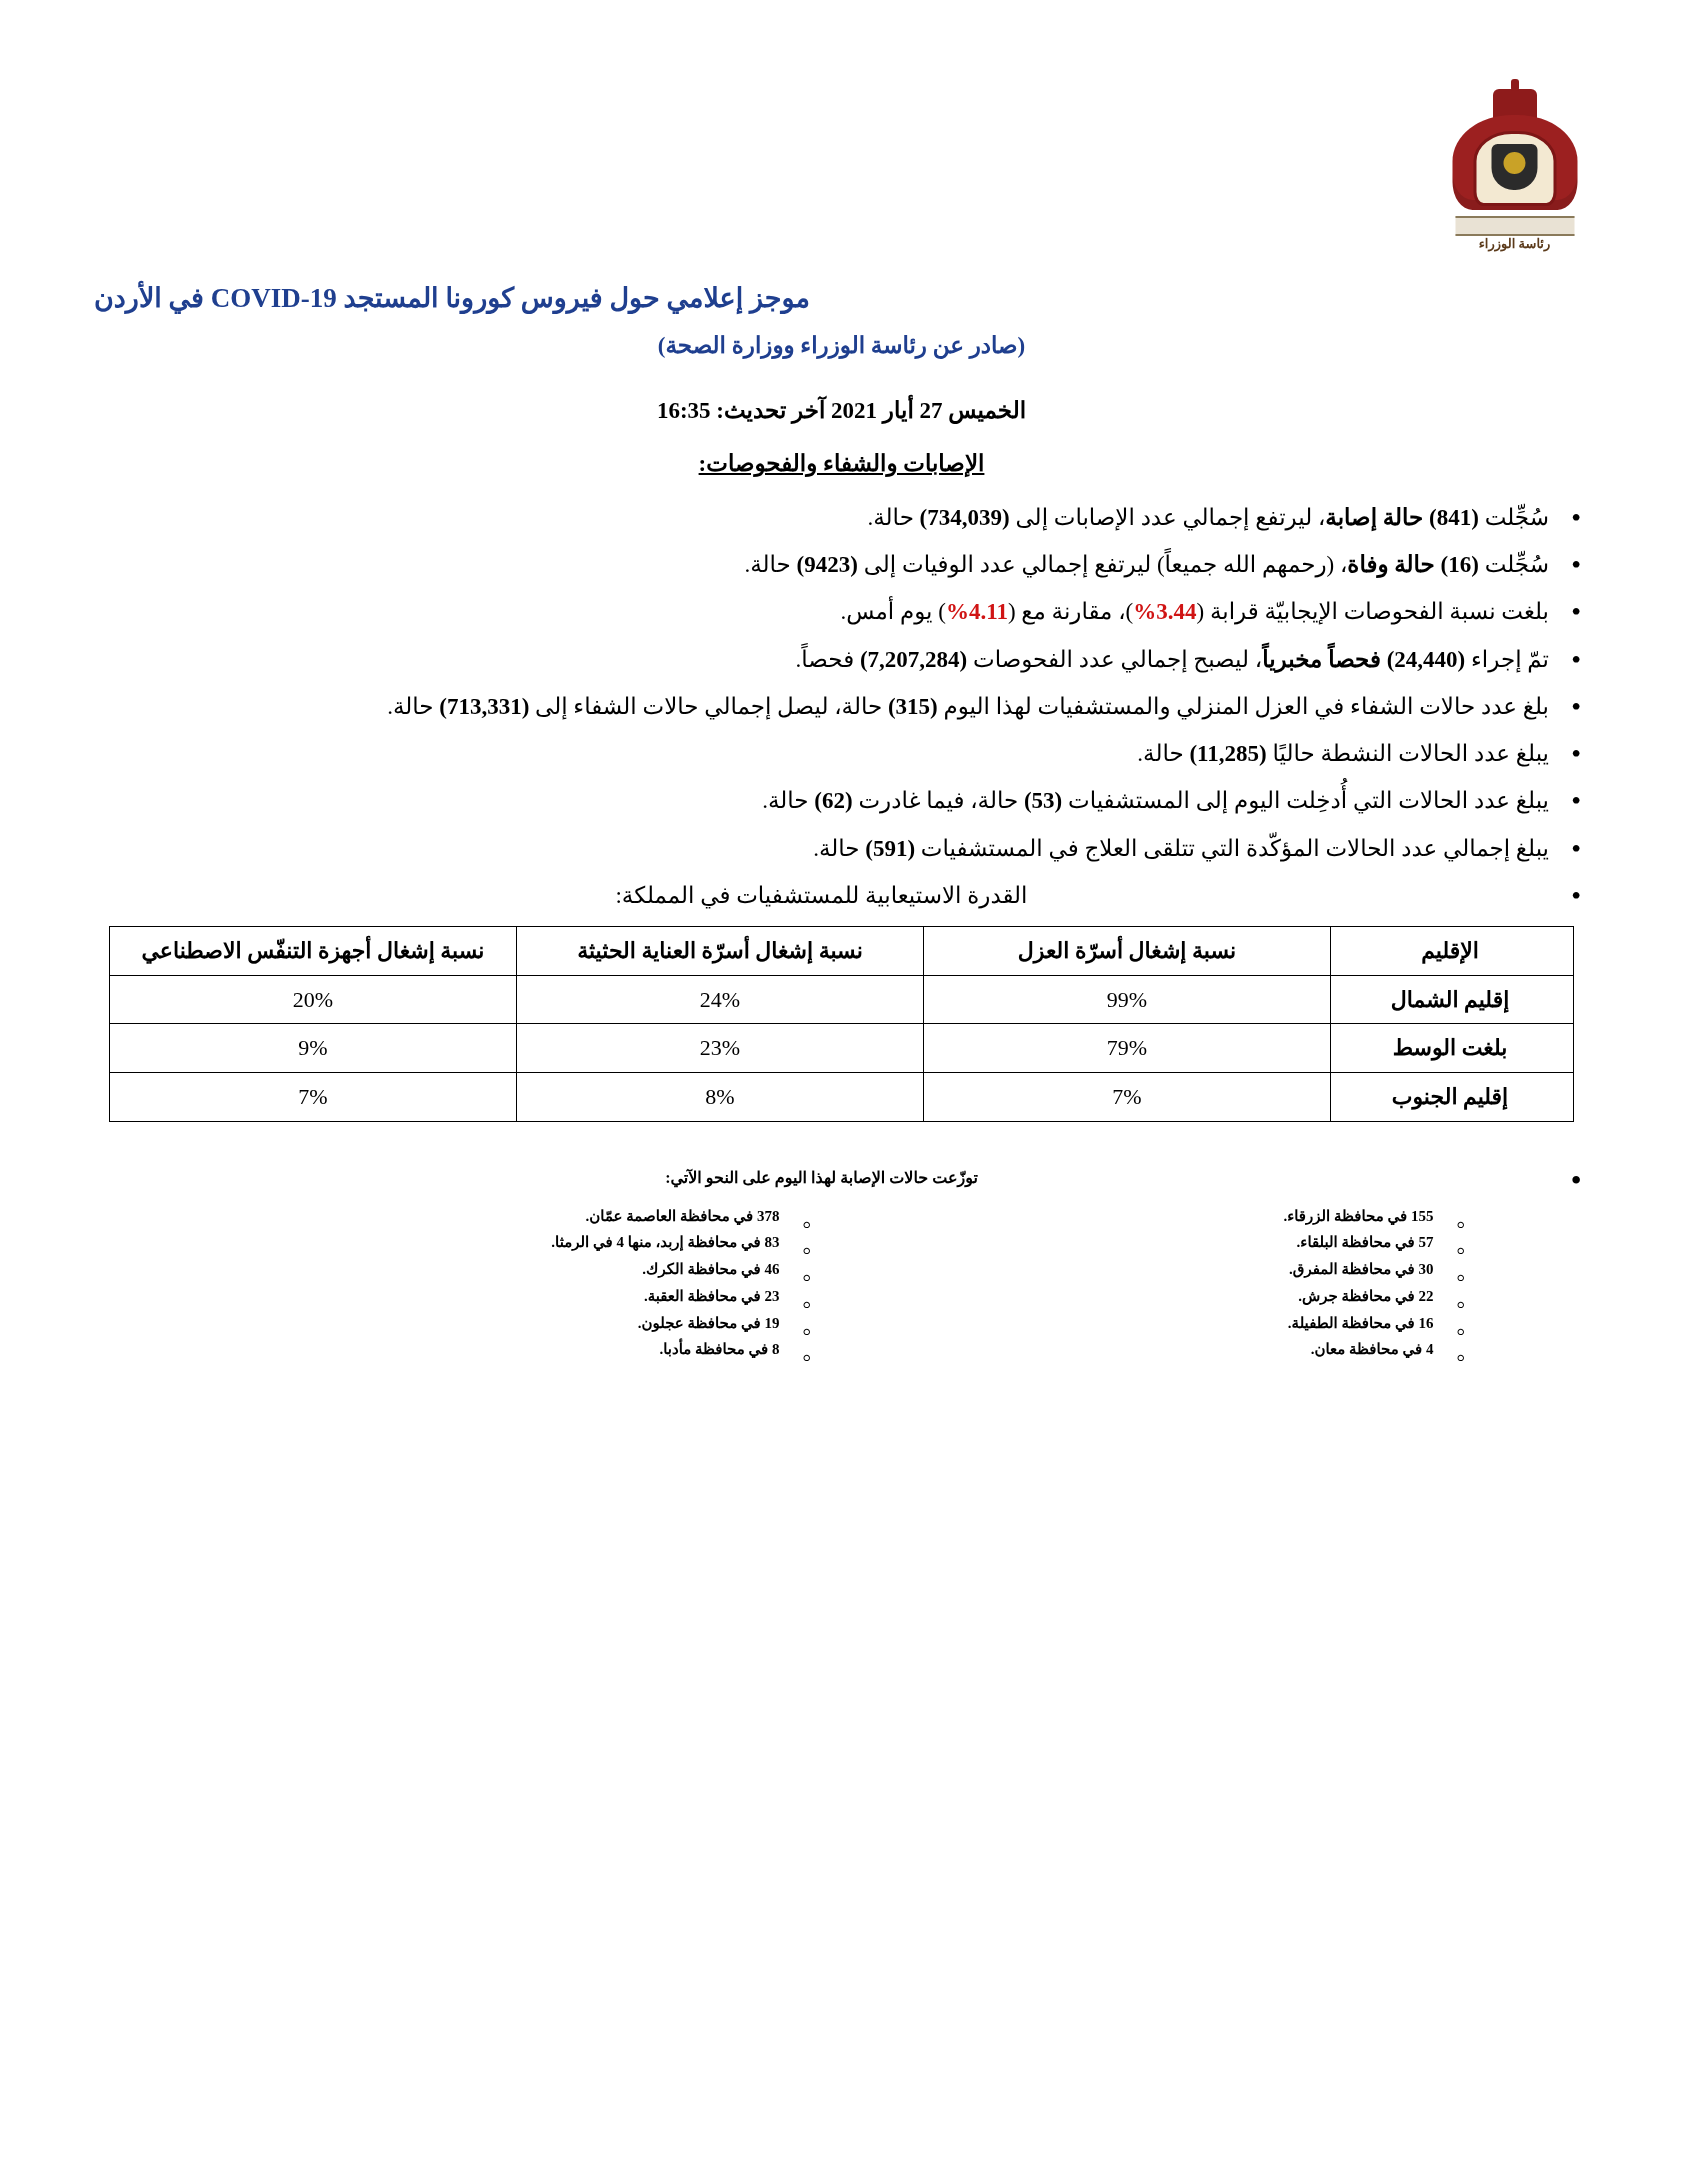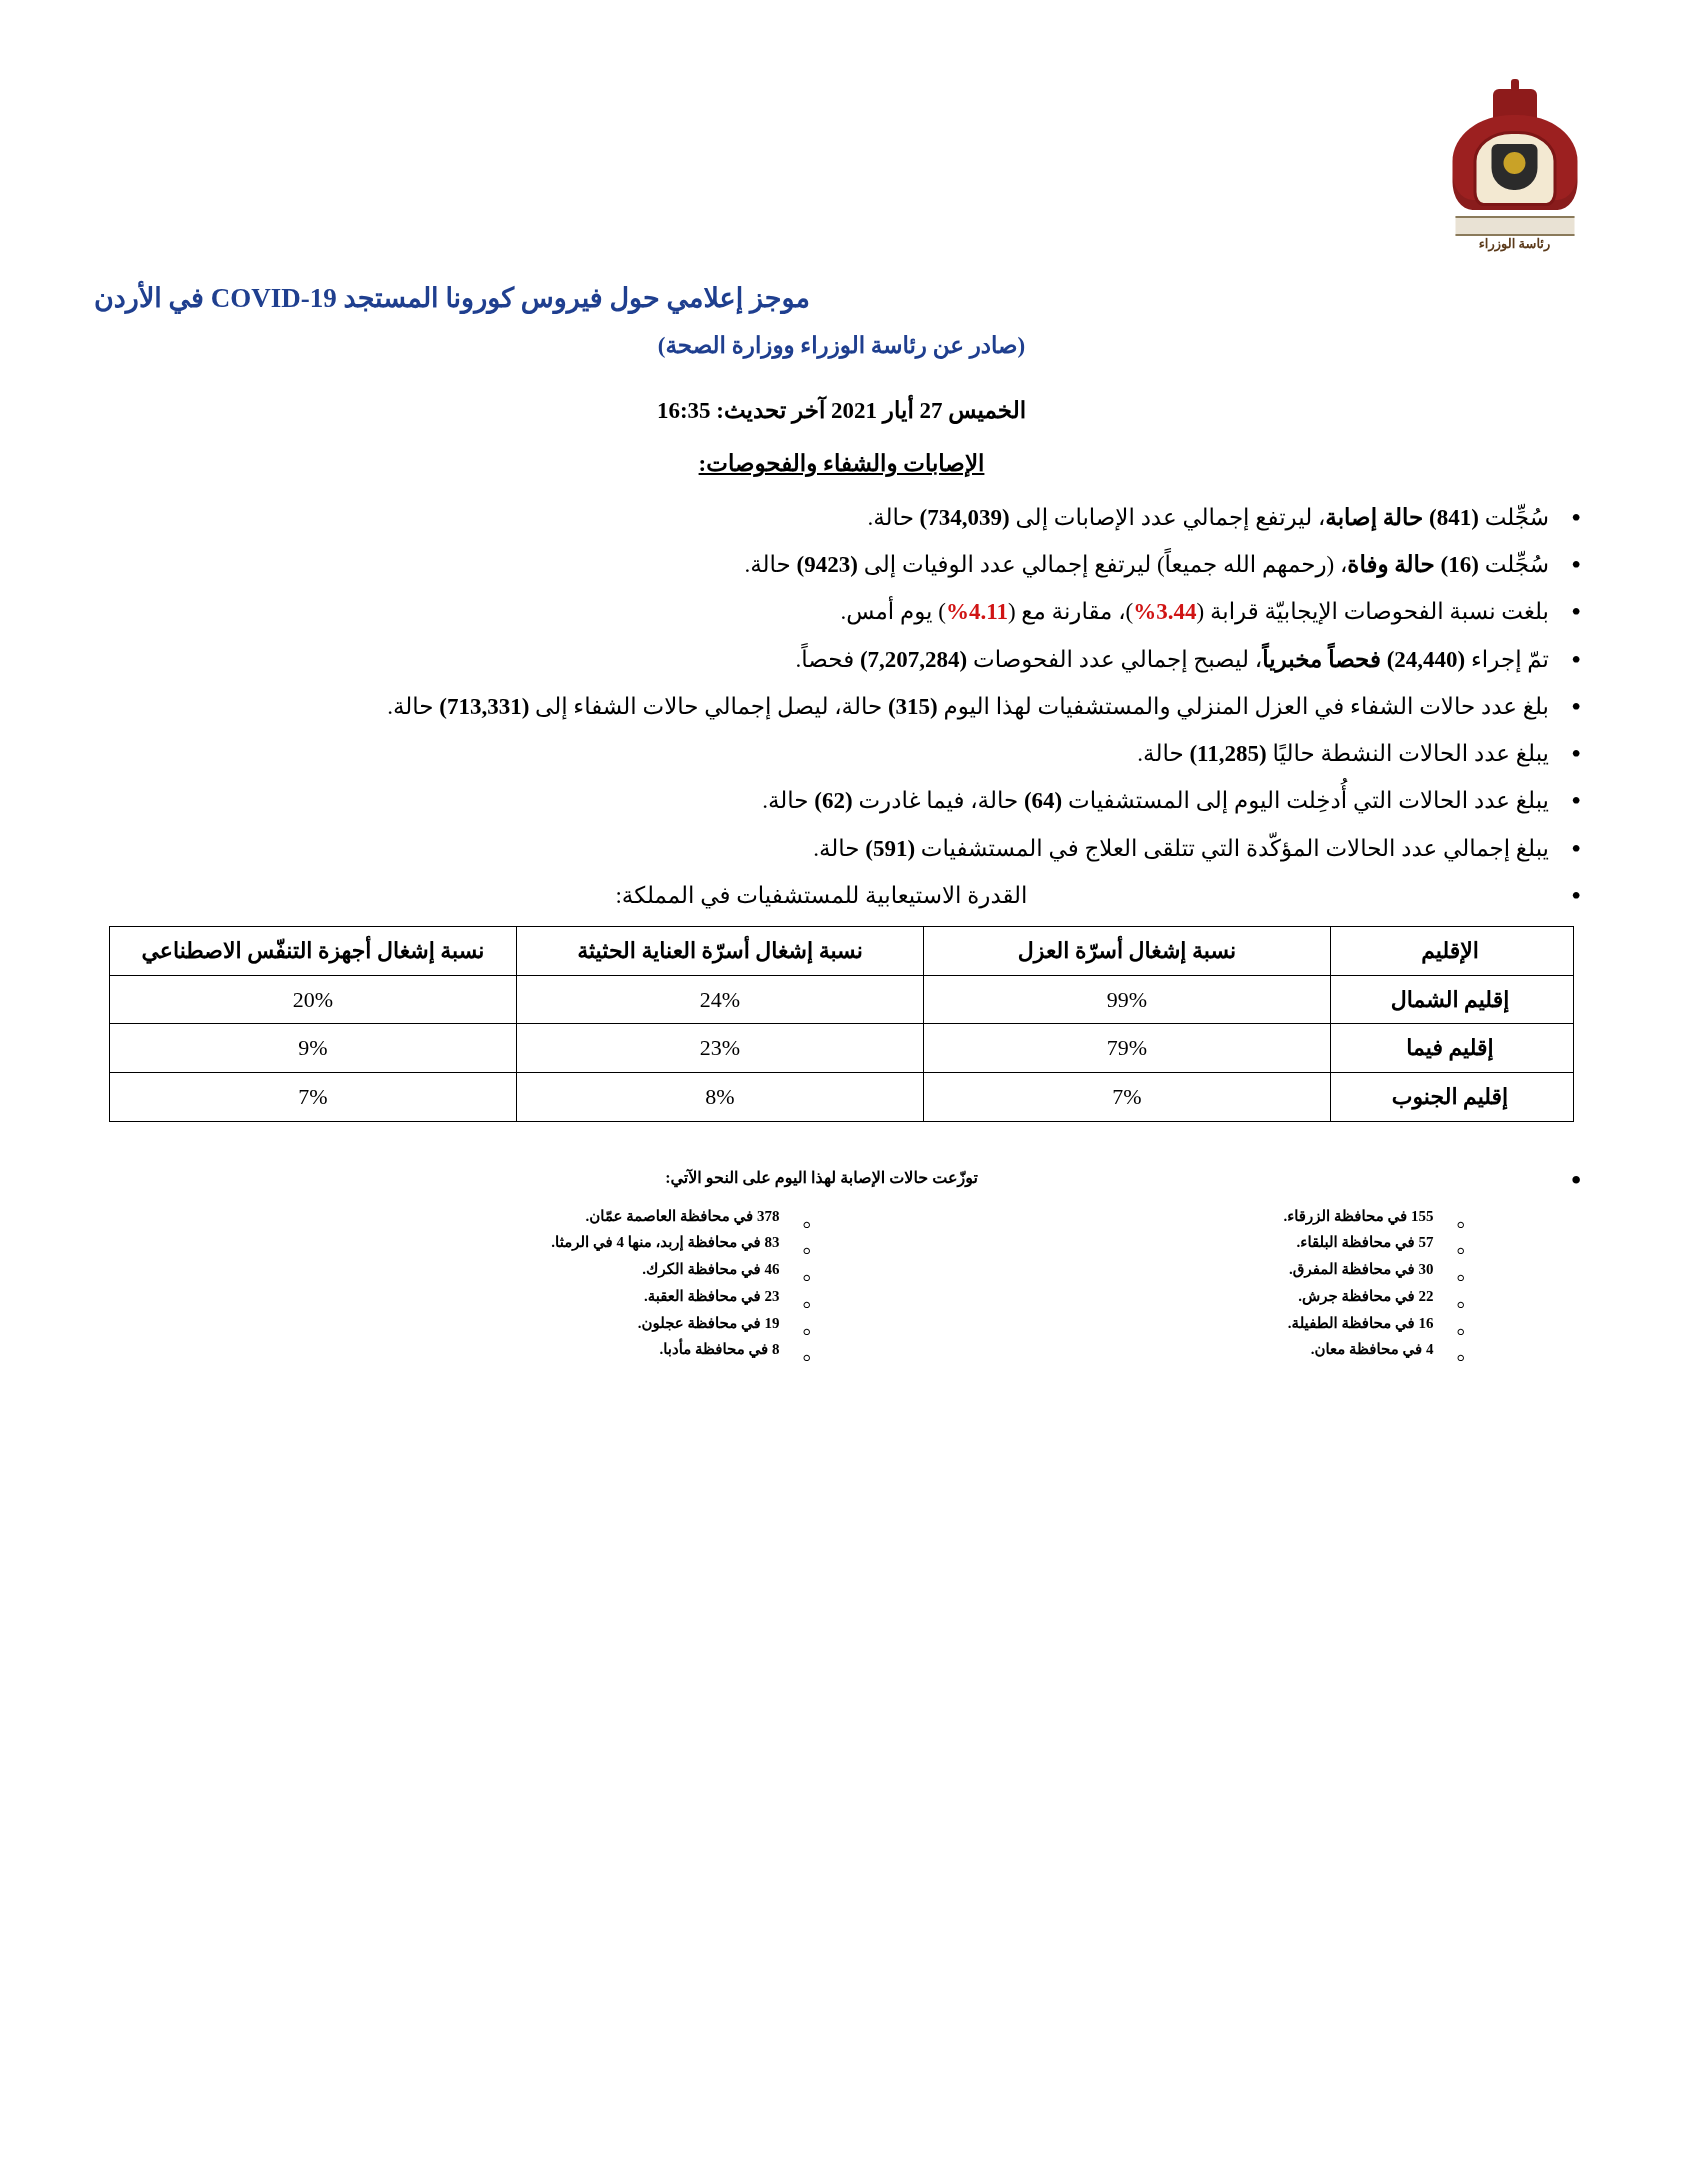--- a/index.html
+++ b/index.html
@@ -279,21 +279,21 @@
   <div class="update-line">الخميس 27 أيار 2021 آخر تحديث: 16:35</div>
   <div class="section-head">الإصابات والشفاء والفحوصات:</div>
 
   <ul class="bullets">
     <li><span>سُجِّلت </span><span class="b">(841) حالة إصابة</span><span>، ليرتفع إجمالي عدد الإصابات إلى </span><span class="b">(734,039)</span><span> حالة.</span></li>
     <li><span>سُجِّلت </span><span class="b">(16) حالة وفاة</span><span>، (رحمهم الله جميعاً) ليرتفع إجمالي عدد الوفيات إلى </span><span class="b">(9423)</span><span> حالة.</span></li>
     <li><span>بلغت نسبة الفحوصات الإيجابيّة قرابة (</span><span class="red">3.44%</span><span>)، مقارنة مع (</span><span class="red">4.11%</span><span>) يوم أمس.</span></li>
     <li><span>تمّ إجراء </span><span class="b">(24,440) فحصاً مخبرياً</span><span>، ليصبح إجمالي عدد الفحوصات </span><span class="b">(7,207,284)</span><span> فحصاً.</span></li>
     <li><span>بلغ عدد حالات الشفاء في العزل المنزلي والمستشفيات لهذا اليوم </span><span class="b">(315)</span><span> حالة، ليصل إجمالي حالات الشفاء إلى </span><span class="b">(713,331)</span><span> حالة.</span></li>
     <li><span>يبلغ عدد الحالات النشطة حاليًا </span><span class="b">(11,285)</span><span> حالة.</span></li>
-    <li><span>يبلغ عدد الحالات التي أُدخِلت اليوم إلى المستشفيات </span><span class="b">(64)</span><span> حالة، فيما غادرت </span><span class="b">(62)</span><span> حالة.</span></li>
+    <li><span>يبلغ عدد الحالات التي أُدخِلت اليوم إلى المستشفيات </span><span class="b">(53)</span><span> حالة، فيما غادرت </span><span class="b">(62)</span><span> حالة.</span></li>
     <li><span>يبلغ إجمالي عدد الحالات المؤكّدة التي تتلقى العلاج في المستشفيات </span><span class="b">(591)</span><span> حالة.</span></li>
     <li class="cap-line">القدرة الاستيعابية للمستشفيات في المملكة:</li>
   </ul>
 
   <table class="capacity">
     <thead>
       <tr>
         <th class="region-col">الإقليم</th>
         <th>نسبة إشغال أسرّة العزل</th>
         <th>نسبة إشغال أسرّة العناية الحثيثة</th>
@@ -301,21 +301,21 @@
       </tr>
     </thead>
     <tbody>
       <tr>
         <td class="region-col">إقليم الشمال</td>
         <td>99%</td>
         <td>24%</td>
         <td>20%</td>
       </tr>
       <tr>
-        <td class="region-col">إقليم فيما</td>
+        <td class="region-col">بلغت الوسط</td>
         <td>79%</td>
         <td>23%</td>
         <td>9%</td>
       </tr>
       <tr>
         <td class="region-col">إقليم الجنوب</td>
         <td>7%</td>
         <td>8%</td>
         <td>7%</td>
       </tr>

